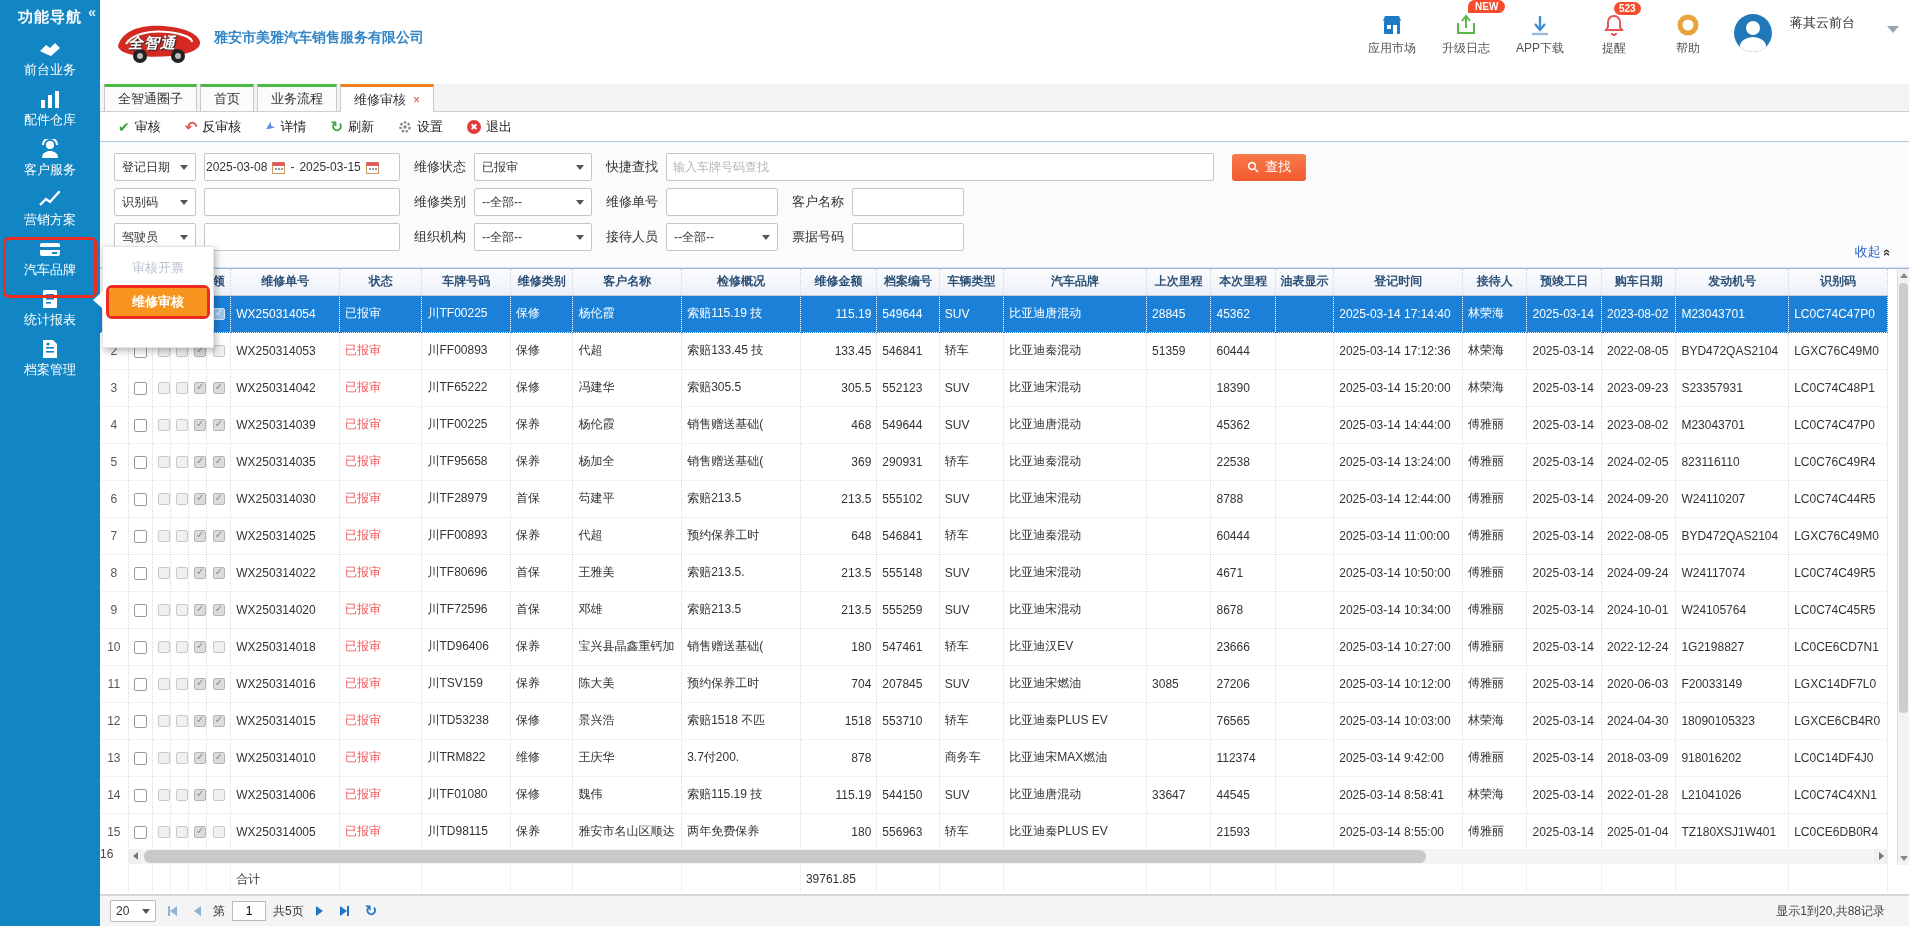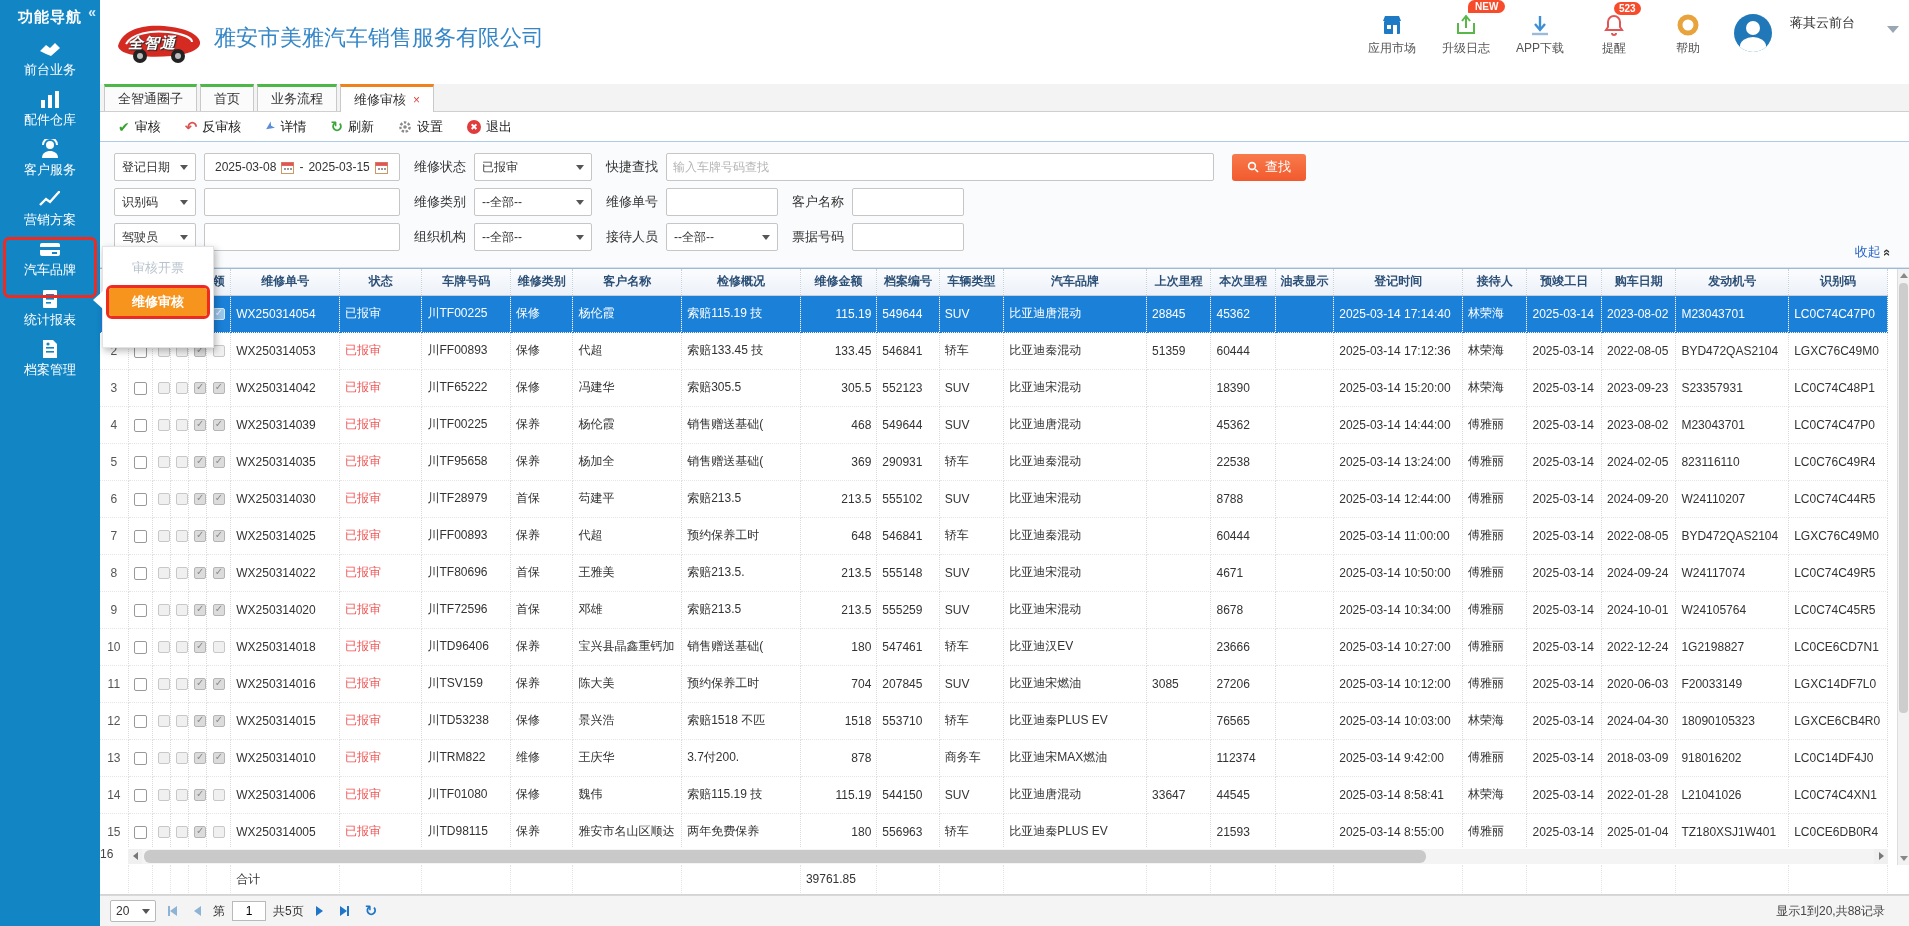--- a/index.html
+++ b/index.html
@@ -19,21 +19,21 @@
 .popup-item.disabled{color:#b9c3cd}
 .anno-wrap{border:3px solid #ef2a20;border-radius:6px;margin:3px 3px 0 3px;overflow:hidden}
 .popup-item.active{background:#f7941e;color:#fff;font-weight:bold}
 
 .main{position:absolute;left:100px;top:0;right:0;bottom:0;display:flex;flex-direction:column}
 
 .topbar{height:84px;position:relative;display:flex;align-items:center;padding-left:12px;background:#fff}
 .logo{position:relative;width:92px;height:52px;flex:none}
 .logo svg{width:92px;height:52px}
 .logo-text{position:absolute;left:16px;top:18px;color:#fff;font-weight:bold;font-style:italic;font-size:15px;text-shadow:0 0 2px #444,1px 1px 1px #222;letter-spacing:1px}
-.company{font-size:22px;color:#3486c7;font-weight:normal;margin-left:10px;margin-top:-8px}
+.company{font-size:14px;color:#3486c7;font-weight:bold;margin-left:10px;margin-top:-8px}
 .quick{position:absolute;right:8px;top:12px;display:flex;align-items:flex-start;gap:18px}
 .q-item{display:flex;flex-direction:column;align-items:center;width:56px;position:relative;color:#555;font-size:12px;cursor:pointer}
 .q-item .qicon{height:26px;display:flex;align-items:center;justify-content:center;margin-bottom:2px}
 .badge-new{position:absolute;top:-12px;left:30px;background:#f74c2c;color:#fff;font-size:10px;font-weight:bold;padding:1px 7px;border-radius:8px 8px 8px 1px}
 .badge-num{position:absolute;top:-10px;left:28px;background:#f74c2c;color:#fff;font-size:10px;font-weight:bold;padding:1px 5px;border-radius:8px}
 .avatar{width:38px;height:38px;border-radius:50%;background:#2178b8;position:relative;overflow:hidden;flex:none;margin-top:2px}
 .avatar::before{content:"";position:absolute;left:12px;top:7px;width:14px;height:14px;border-radius:50%;background:#fff}
 .avatar::after{content:"";position:absolute;left:6px;top:23px;width:26px;height:18px;border-radius:50% 50% 0 0;background:#fff}
 .user-block{display:flex;flex-direction:row;font-size:13px;color:#333;line-height:16px;margin-top:3px}
 .caret-down{width:0;height:0;border-left:6px solid transparent;border-right:6px solid transparent;border-top:7px solid #9aa7b3;margin:14px 2px 0 14px;cursor:pointer}
@@ -51,21 +51,21 @@
 .ic-refresh{color:#3aa63a;font-weight:bold;font-size:15px}
 .ic-exit{width:14px;height:14px;border-radius:50%;background:#e23b3b;color:#fff;font-size:9px;display:flex;align-items:center;justify-content:center}
 
 .filters{height:126px;background:#fafbfd;border-bottom:1px solid #d9e2ec;position:relative;padding:10px 0 0 14px;flex:none}
 .f-row{display:flex;align-items:center;height:30px;margin-bottom:5px}
 .f-select{height:28px;border:1px solid #c6c6c6;background:#fff;border-radius:2px;display:flex;align-items:center;justify-content:space-between;padding:0 7px;cursor:pointer;color:#333}
 .tri{width:0;height:0;border-left:4px solid transparent;border-right:4px solid transparent;border-top:5px solid #555;margin-left:6px}
 .f-label{margin:0 8px 0 14px;color:#333;font-size:13px}
 .f-text{height:28px;border:1px solid #c6c6c6;background:#fff;border-radius:2px;padding:0 6px;font-size:12px;color:#333;font-family:inherit}
 .f-text::placeholder{color:#b5b5b5}
-.datebox{height:28px;border:1px solid #c6c6c6;background:#fff;border-radius:2px;display:flex;align-items:center;padding:0 10px;gap:5px;margin-left:8px}
+.datebox{height:28px;border:1px solid #c6c6c6;background:#fff;border-radius:2px;display:flex;align-items:center;padding:0 1px;gap:5px;margin-left:8px}
 .btn-search{margin-left:18px;width:74px;height:27px;background:linear-gradient(#f87a4b,#f15a2e);border-radius:3px;color:#fff;display:flex;align-items:center;justify-content:center;gap:6px;font-size:13px;cursor:pointer}
 .fold{position:absolute;right:18px;bottom:6px;color:#2a66c8;display:flex;align-items:center;gap:3px;cursor:pointer;font-size:13px}
 .fold .dbl{display:inline-block;transform:rotate(90deg);color:#333;font-weight:bold}
 
 .table-wrap{position:relative;height:597px;border-top:1px solid #9cbad8;overflow:hidden;flex:none}
 table.grid{border-collapse:collapse;table-layout:fixed;width:1788px}
 .grid th{height:26px;background:linear-gradient(#fbfcfe,#ecf1f8);border-right:1px dotted #c4d0de;border-bottom:1px solid #c4d0de;color:#2c4f76;font-weight:bold;font-size:12px;overflow:hidden;white-space:nowrap;cursor:pointer}
 .grid td{height:37px;border-right:1px dotted #dadada;border-bottom:1px dotted #e5e5e5;padding:0 5px;overflow:hidden;white-space:nowrap;background:#fff}
 .grid tr.selected td{background:#1a80d8;color:#fff;border-right-color:#4493dd;border-bottom-color:#1a80d8}
 .td-num{text-align:center;color:#555;padding:0}

